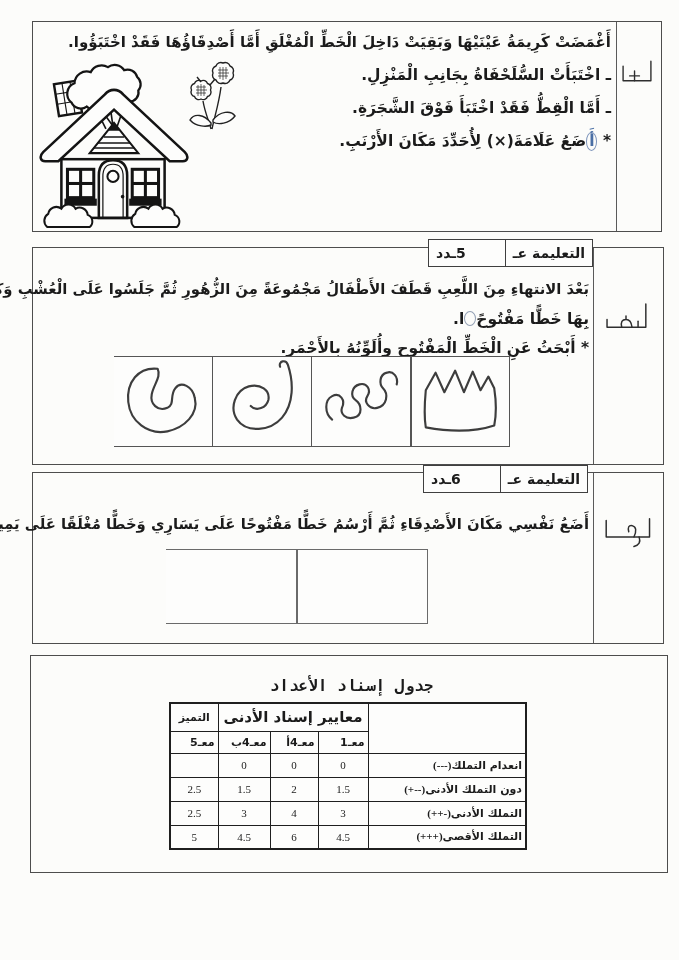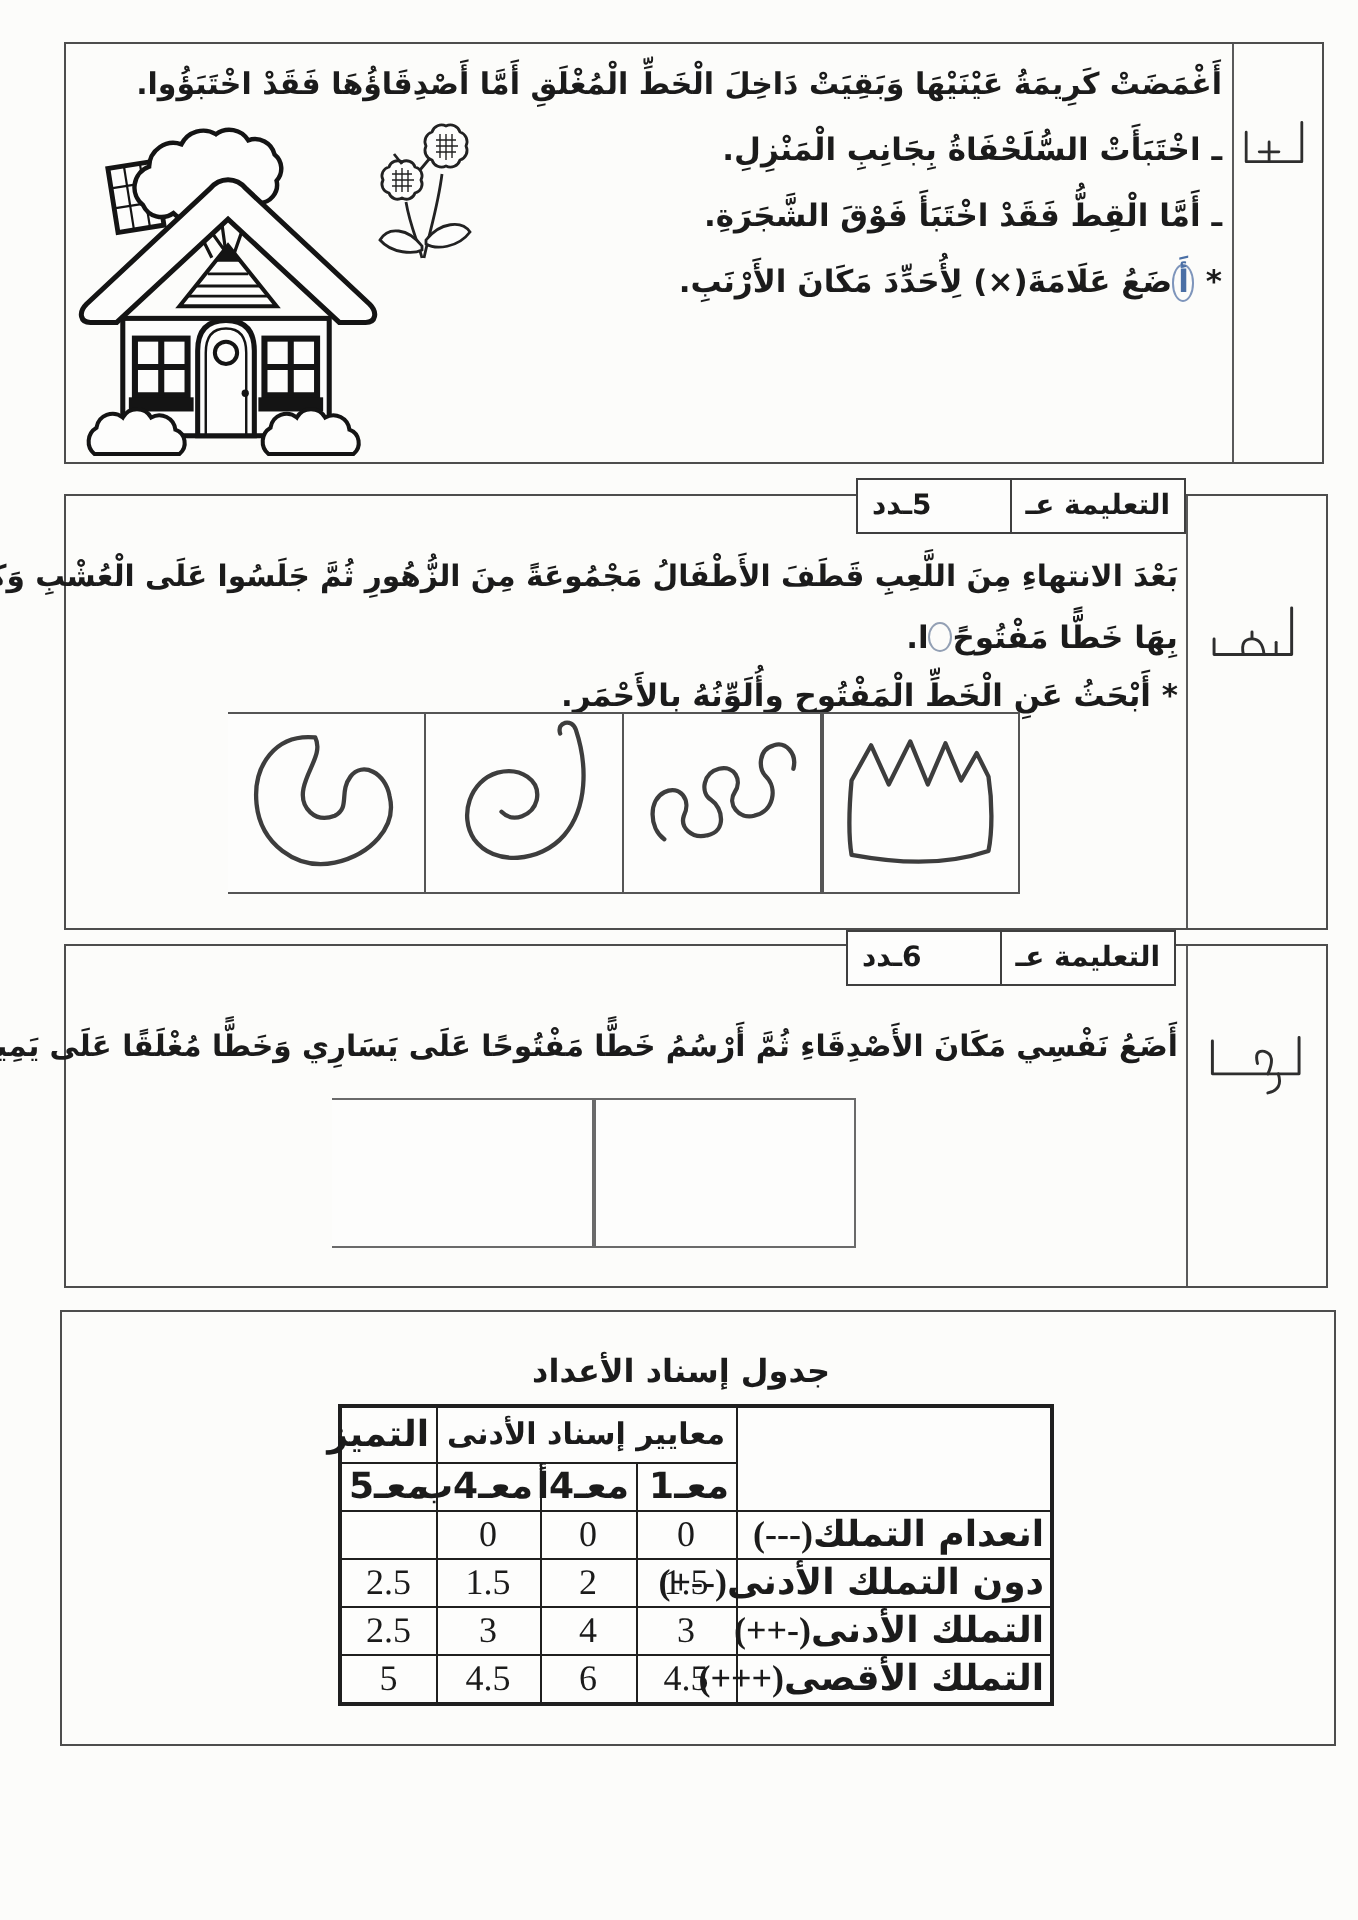--- a/index.html
+++ b/index.html
@@ -26,21 +26,21 @@
   .shape-cell svg{width:100%;height:100%;}
   .shape-cell path{fill:none;stroke:#3d3d3d;stroke-width:2.2;stroke-linecap:round;stroke-linejoin:round;}
   
   .draw-row{position:absolute;display:flex;}
   .draw-cell{width:131px;height:75px;border:1.2px solid #6a6a6a;box-sizing:border-box;background:#fdfdfc;}
   .draw-cell + .draw-cell{border-left:none;}
   
   .tbl-title{position:absolute;font-weight:700;font-size:16px;text-align:center;}
   table.score{position:absolute;border-collapse:collapse;direction:rtl;background:#fdfdfc;
               border:2px solid #1f1f1f;table-layout:fixed;}
-  table.score td,table.score th{border:1.2px solid #1f1f1f;padding:1px 3px;font-size:18px;box-sizing:border-box;}
+  table.score td,table.score th{border:1.2px solid #1f1f1f;padding:1px 3px;font-size:11px;box-sizing:border-box;}
   table.score th{font-weight:700;}
   .crit{font-weight:700;font-size:13.5px;}
   .val{text-align:center;font-family:"Liberation Serif",serif;font-size:16px;height:24px;}
   .rowlbl{text-align:right;font-weight:700;white-space:nowrap;font-size:13px;}
   .marks{direction:ltr;unicode-bidi:isolate;font-family:"Liberation Serif",serif;font-weight:700;}
   .thick-bottom td{border-bottom:2.6px solid #1f1f1f;}
   .art{position:absolute;}
   .art path,.art rect,.art circle,.art line{vector-effect:none;}
 </style>
 </head>
@@ -178,21 +178,21 @@
       <p style="line-height:30px;font-size:14.8px;white-space:nowrap;">أَضَعُ نَفْسِي مَكَانَ الأَصْدِقَاءِ ثُمَّ أَرْسُمُ خَطًّا مَفْتُوحًا عَلَى يَسَارِي وَخَطًّا مُغْلَقًا عَلَى يَمِينِي.</p>
     </div>
 
     <div class="draw-row" style="left:133px;top:76px;">
       <div class="draw-cell"></div>
       <div class="draw-cell"></div>
     </div>
   </div>
 
   <div class="box" style="left:30px;top:655px;width:638px;height:218px;">
-    <div class="tbl-title" style="left:132px;top:20px;width:355px;">جدول إسناد الأعداد</div>
+    <div class="tbl-title" style="left:143px;top:20px;width:355px;font-family:Liberation Mono, monospace;">جدول إسناد الأعداد</div>
 
     <table class="score" style="left:138px;top:46px;width:356px;">
       <colgroup>
         <col style="width:158px">
           <col style="width:50px">
           <col style="width:48px">
           <col style="width:52px">
           <col style="width:48px">
       </colgroup>
       <tbody>

